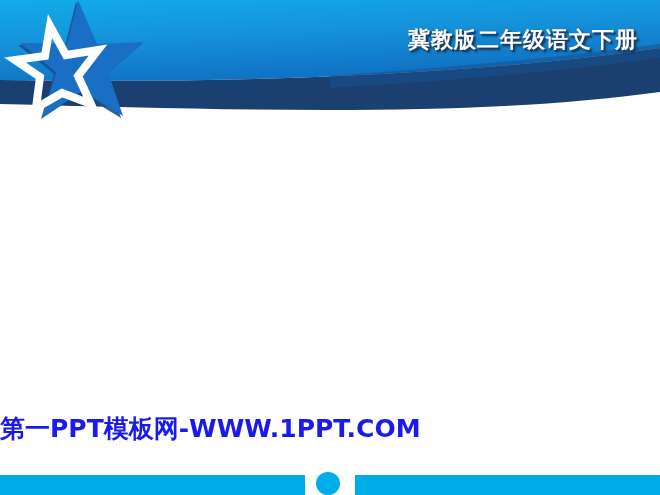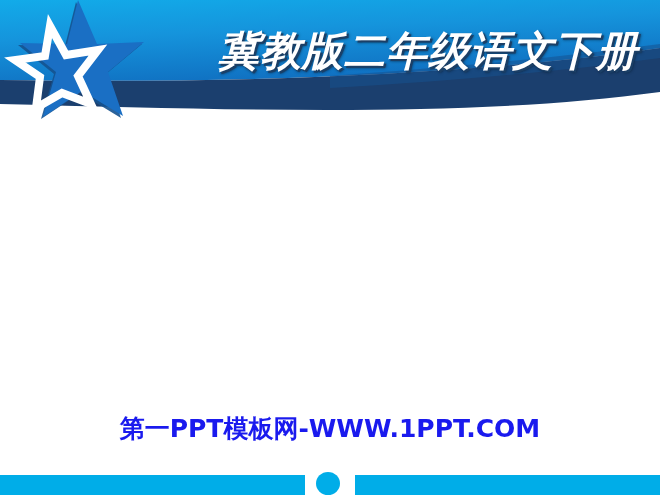--- a/index.html
+++ b/index.html
@@ -39,31 +39,30 @@
   }
 
   
   #header-title {
     position: absolute;
     left: 0;
     top: 26px;
     width: 638px;
     text-align: right;
     font-family: "DejaVu Sans", "Liberation Sans", sans-serif;
-    font-size: 41px;
+    font-size: 22px;
     font-weight: bold;
     letter-spacing: 1px;
     color: #ffffff;
     text-shadow:
        2px 2px 0 #1b3f66,
        2px 2px 3px rgba(8,30,54,0.85);
     white-space: nowrap;
     line-height: 1.25;
     z-index: 6;
-    font-style: italic;
   }
 
   
   #main-title {
     position: absolute;
     left: 0;
     top: 162px;
     width: 660px;
     text-align: center;
     font-family: "DejaVu Sans", "Liberation Sans", sans-serif;
@@ -76,21 +75,20 @@
     line-height: 1.3;
     z-index: 4;
   }
 
   
   #footer-watermark {
     position: absolute;
     left: 0;
     top: 412px;
     width: 660px;
-    text-align: center;
     font-family: "DejaVu Sans", "Liberation Sans", sans-serif;
     font-size: 25px;
     font-weight: bold;
     letter-spacing: 0px;
     color: #1a1aee;
     white-space: nowrap;
     z-index: 4;
   }
 
   

